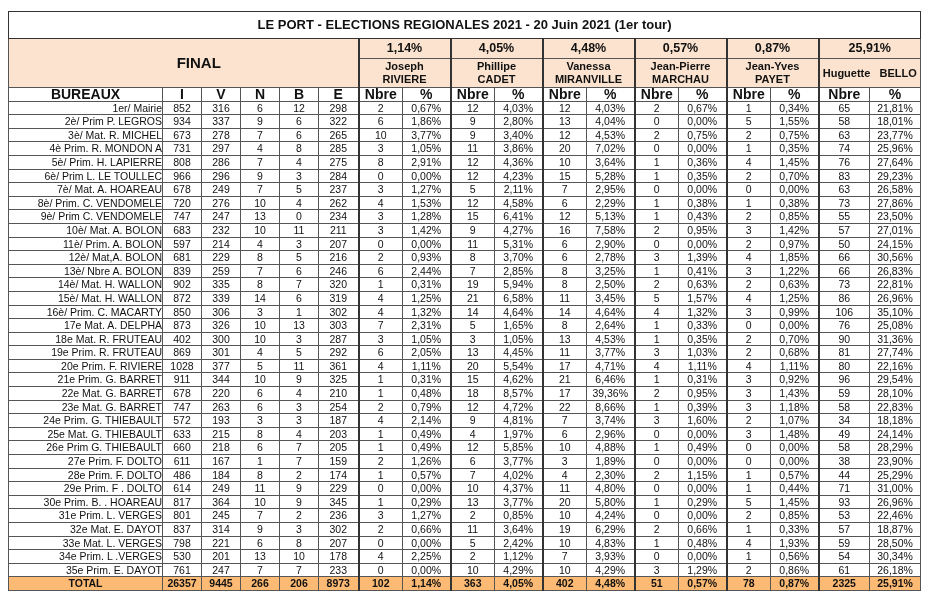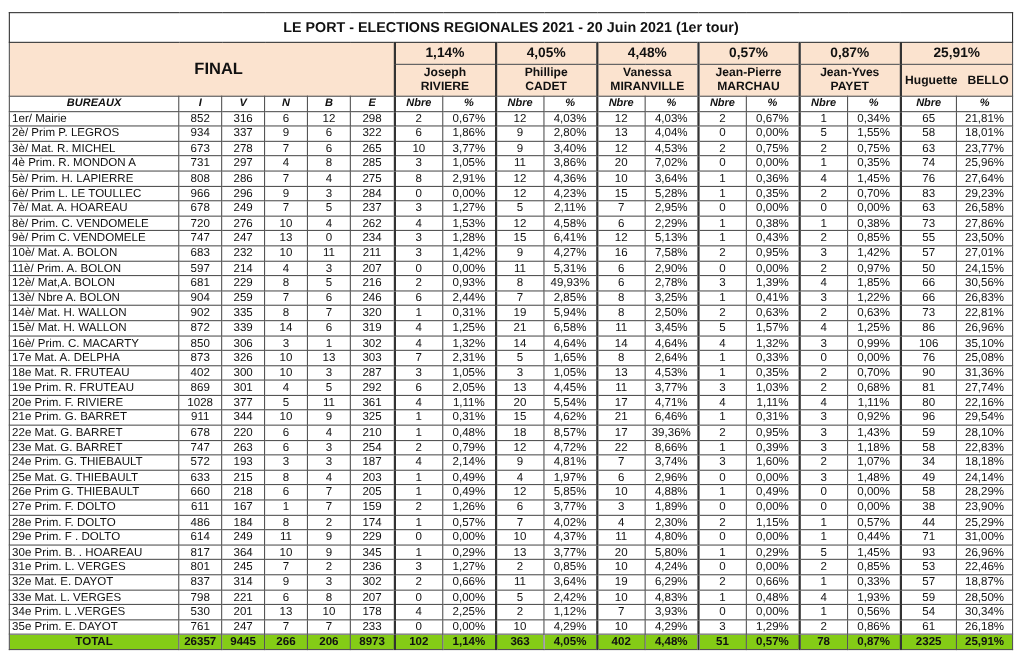--- a/index.html
+++ b/index.html
@@ -5,23 +5,23 @@
   html, body { margin: 0; padding: 0; background: #ffffff; }
   body { width: 928px; height: 606px; overflow: hidden; font-family: "Liberation Sans", sans-serif; color: #111; }
   .wrap { position: absolute; left: 8px; top: 11px; width: 912px; }
   table { border-collapse: collapse; width: 912px; table-layout: fixed; }
   td, th { border: 1px solid #555; padding: 0; text-align: center; font-size: 10.5px; line-height: 12.6px; height: 12.6px; white-space: nowrap; overflow: hidden; font-weight: normal; }
   .title td { height: 26px; font-weight: bold; font-size: 13px; border: 1.5px solid #333; background: #fff; margin-top: 13px; }
   .band td { background: #fbe3cf; font-weight: bold; }
   .band .final { font-size: 15px; padding-left: 31px; }
   .band .pct { font-size: 12.5px; height: 19px; }
   .band .cand { font-size: 11px; line-height: 13px; height: 28px; white-space: normal; }
-  .colhead td { font-weight: bold; font-size: 10px; height: 12px; font-style: italic; }
-  .row td.name { text-align: left; padding-left: 2px; }
-  .total td { background: #84cc16; font-weight: bold; }
+  .colhead td { font-weight: bold; font-size: 14px; height: 12px; }
+  .row td.name { text-align: right; padding-left: 2px; }
+  .total td { background: #fdba74; font-weight: bold; }
   .thick-l { border-left: 2px solid #333 !important; }
 </style>
 </head>
 <body>
 
 <div class="wrap">
 <table>
   <colgroup>
     <col style="width:154px">
         <col style="width:39px">
@@ -306,33 +306,33 @@
         <tr class="row">
           <td class="name">12è/ Mat,A. BOLON</td>
           <td>681</td>
           <td>229</td>
           <td>8</td>
           <td>5</td>
           <td>216</td>
           <td class="thick-l">2</td>
           <td>0,93%</td>
           <td class="thick-l">8</td>
-          <td>49,93%</td>
+          <td>3,70%</td>
           <td class="thick-l">6</td>
           <td>2,78%</td>
           <td class="thick-l">3</td>
           <td>1,39%</td>
           <td class="thick-l">4</td>
           <td>1,85%</td>
           <td class="thick-l">66</td>
           <td>30,56%</td>
         </tr>
         <tr class="row">
           <td class="name">13è/ Nbre A. BOLON</td>
-          <td>904</td>
+          <td>839</td>
           <td>259</td>
           <td>7</td>
           <td>6</td>
           <td>246</td>
           <td class="thick-l">6</td>
           <td>2,44%</td>
           <td class="thick-l">7</td>
           <td>2,85%</td>
           <td class="thick-l">8</td>
           <td>3,25%</td>

